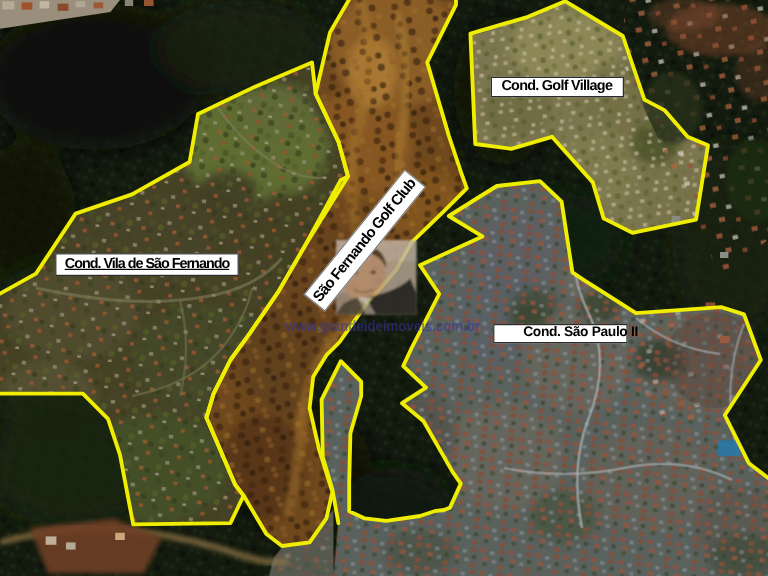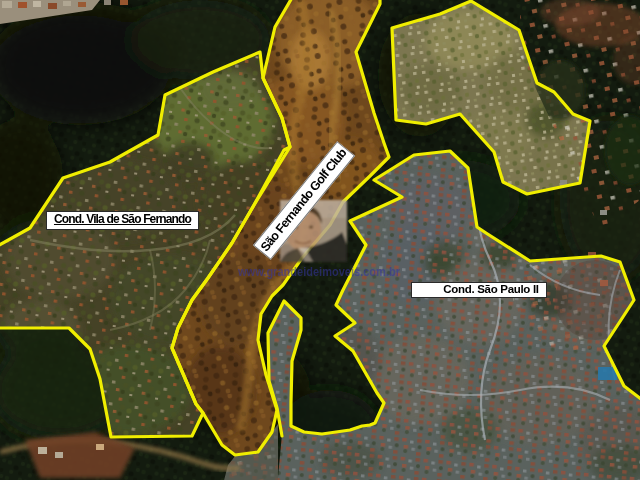--- a/index.html
+++ b/index.html
@@ -276,17 +276,18 @@
 <path d="M280,262 Q285,251 298,248 L305,262Z" fill="#4c463e"></path>
 <path d="M347,262 L313,262 L305,248 Q330,243 342,232 L347,244Z" fill="#332e2a"></path>
 <path d="M298,248 L305,254 L310,248Z" fill="#cfc7ba"></path>
 </g>
 
 <text x="238" y="276" font-family="Liberation Sans, sans-serif" font-size="12.5" font-weight="bold" fill="#3535a0" opacity=".55" textLength="162" lengthAdjust="spacingAndGlyphs">www.grandeideimoveis.com.br</text>
 </svg>
 
 <div class="lbl" style="left:46px;top:211px;width:153px;height:18.5px;font-size:12px;letter-spacing:-0.85px;line-height:15.5px;text-decoration:underline;">Cond. Vila de São Fernando</div>
 
-
-<div class="lbl" style="left:411px;top:282px;width:136px;height:16px;font-size:11.5px;letter-spacing:-0.3px;line-height:12.5px;padding-left:24px;">Cond. São Paulo II</div>
+<div class="lbl" style="left:408.5px;top:64px;width:111px;height:16.5px;font-size:12px;letter-spacing:-0.6px;line-height:13.5px;">Cond. Golf Village</div>
+
+<div class="lbl" style="left:411px;top:270px;width:112px;height:16px;font-size:11.5px;letter-spacing:-0.3px;line-height:12.5px;padding-left:24px;">Cond. São Paulo II</div>
 
 <div class="lbl" style="left:237px;top:188.5px;width:134px;height:23px;font-size:12.5px;letter-spacing:-0.7px;line-height:20px;transform:rotate(-51deg);border-color:#777;">São Fernando Golf Club</div>
 </div>
 
 </body></html>

